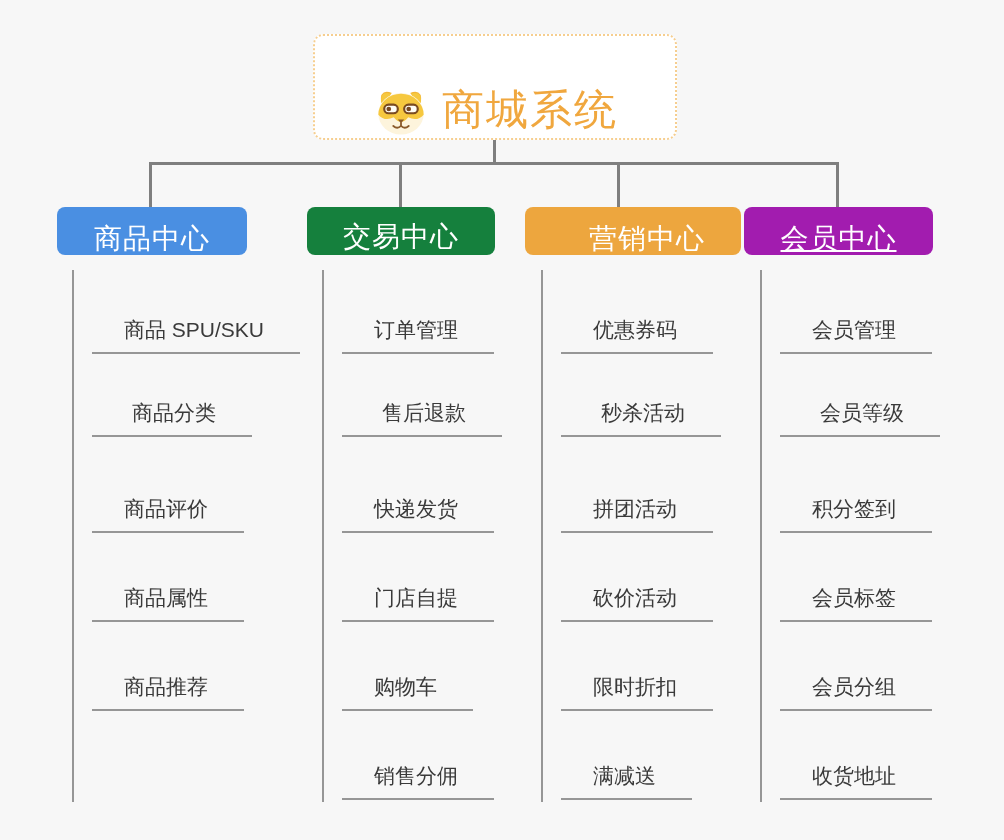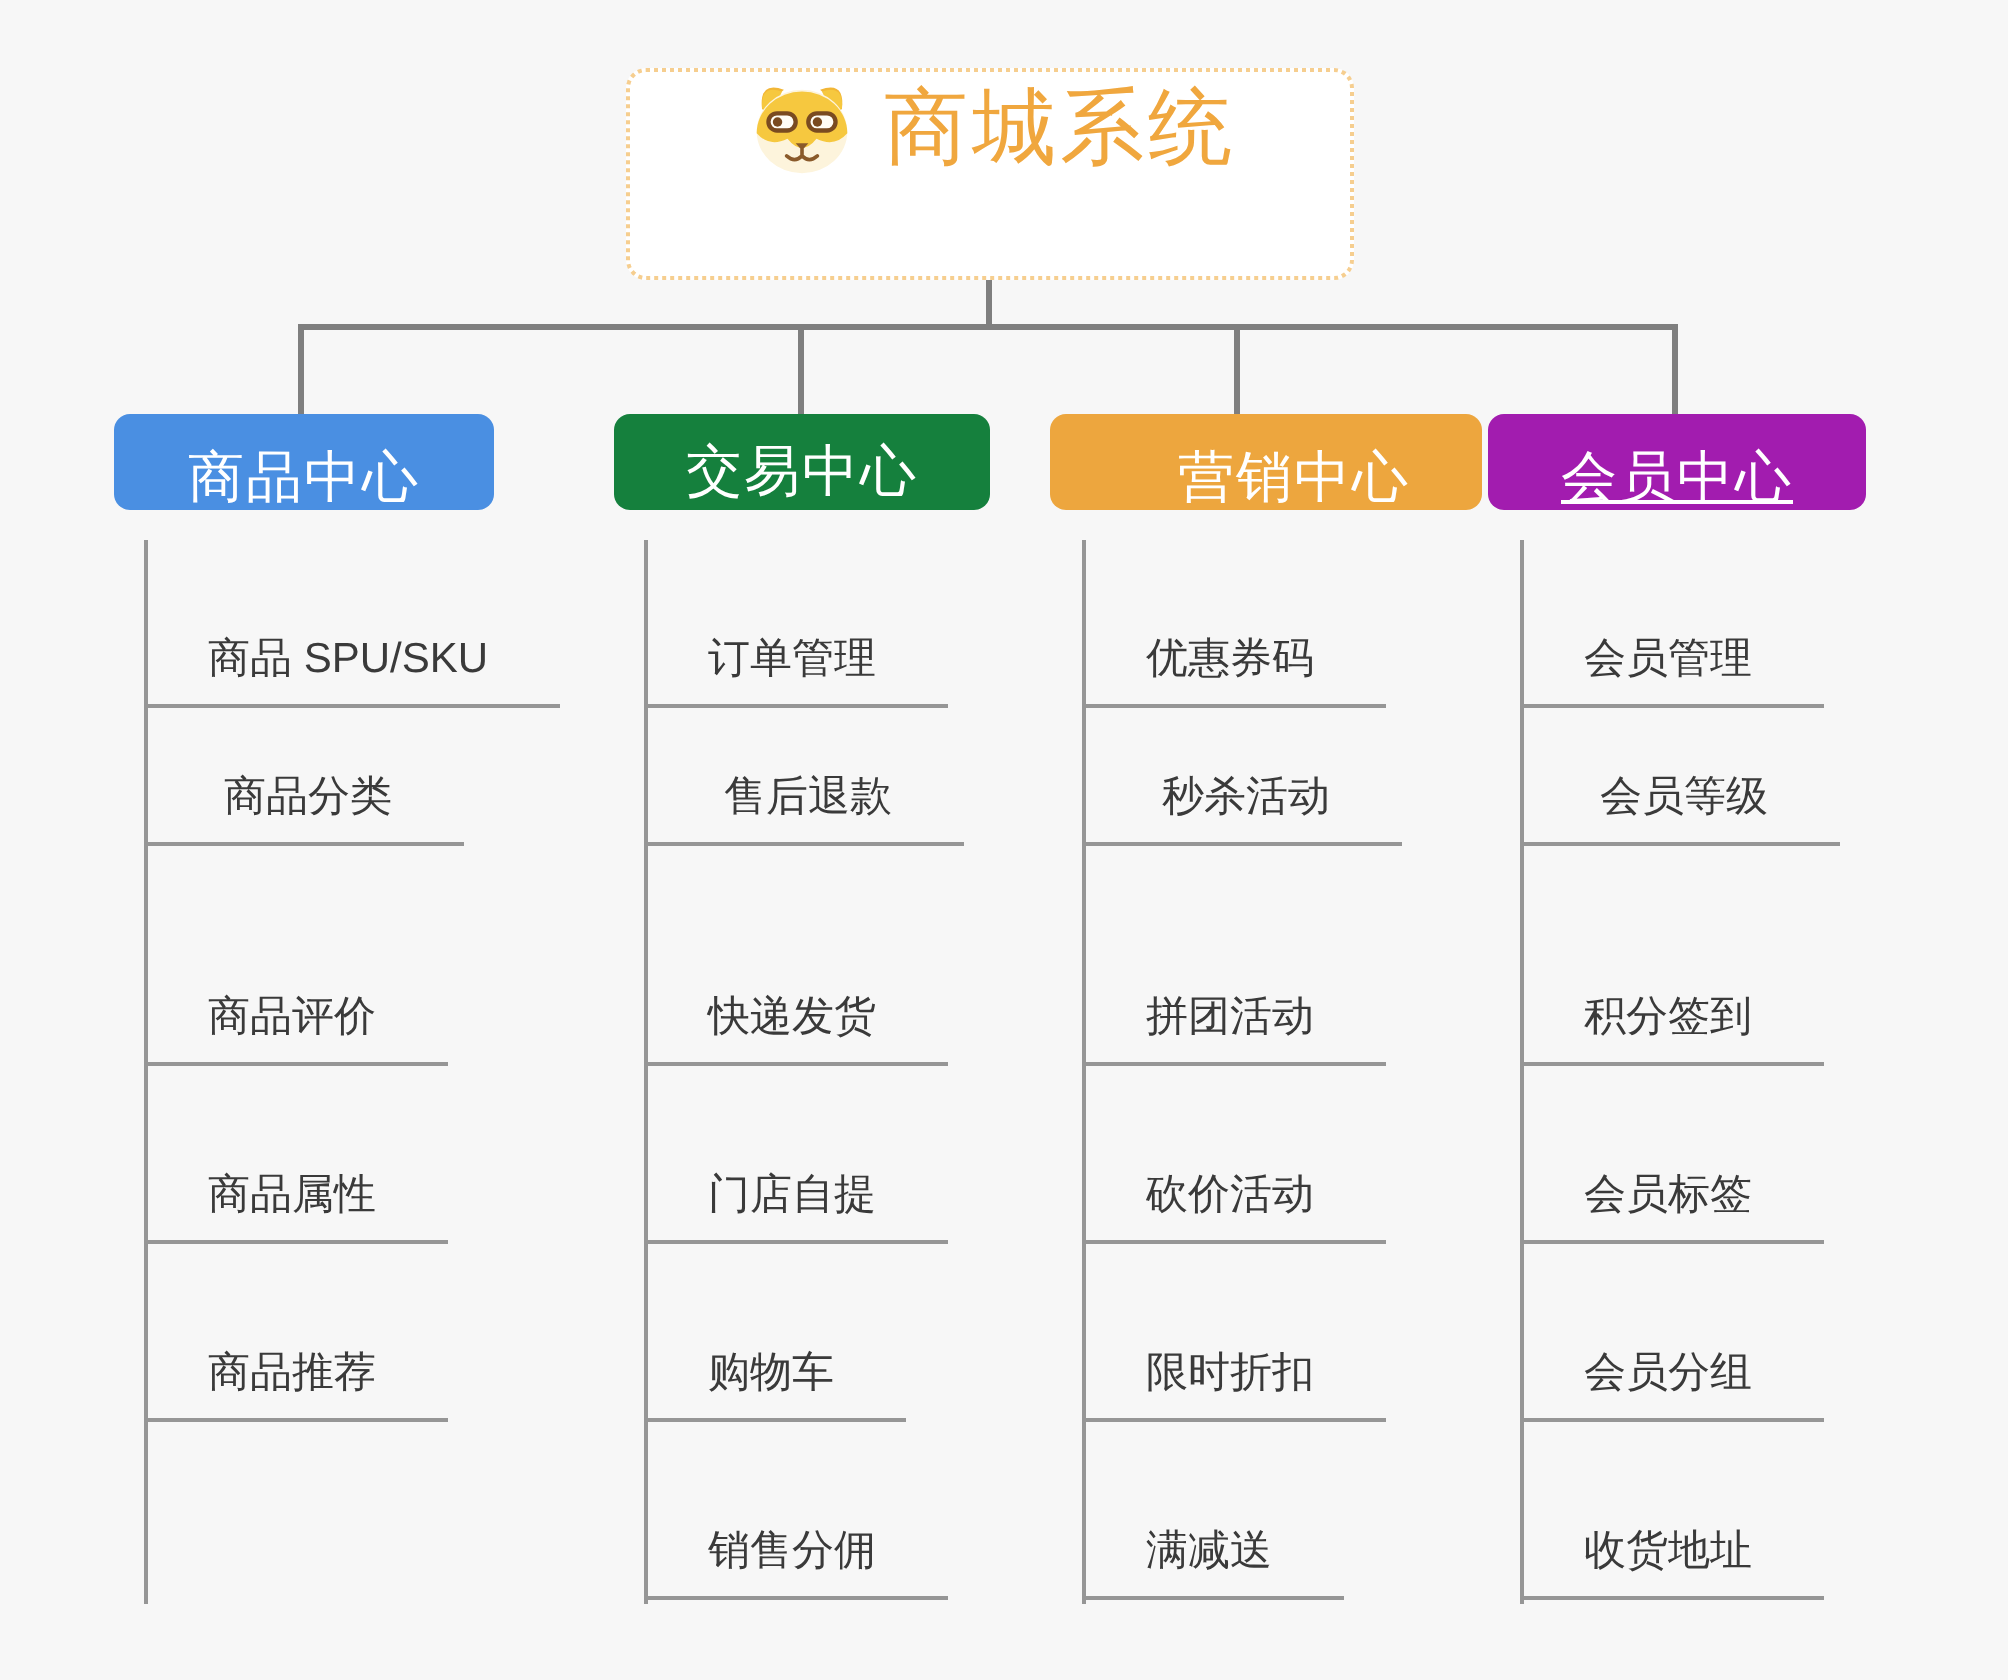--- a/index.html
+++ b/index.html
@@ -13,45 +13,45 @@
   .stem{left:493px;top:140px;width:3px;height:25px;}
   .bus{left:149px;top:162px;width:690px;height:3px;}
   .drop{top:162px;width:3px;height:45px;}
   .drop.c1{left:149px;} .drop.c2{left:399px;} .drop.c3{left:617px;} .drop.c4{left:836px;}
   .vline{position:absolute;top:270px;width:2px;height:532px;background:#969696;}
   .vline.c1{left:72px;} .vline.c2{left:322px;} .vline.c3{left:541px;} .vline.c4{left:760px;}
   
   .root{
     position:absolute;left:313px;top:34px;width:364px;height:106px;
     background:#ffffff;border:2px dotted #f6ce8f;border-radius:10px;
-    box-sizing:border-box;display:flex;align-items:flex-start;justify-content:center;
+    box-sizing:border-box;display:flex;align-items:flex-end;justify-content:center;
   }
   .root .dog{width:58px;height:54px;margin-right:12px;flex:none;}
   .root .title{
     font-size:42px;letter-spacing:2px;color:#f0a73e;white-space:nowrap;
   }
   
   .hdr{
     position:absolute;top:207px;height:48px;border-radius:8px;
     color:#ffffff;font-size:28px;letter-spacing:1px;text-align:center;line-height:63px;
     white-space:nowrap;
   }
   .hdr.c1{left:57px;width:190px;}
   .hdr.c2{left:307px;width:188px;}
   .hdr.c3{left:525px;width:188px;}
   .hdr.c4{left:744px;width:189px;}
   
   .item{
     position:absolute;
     padding:0 36px 7px 32px;
     border-bottom:2px solid #969696;
-    font-size:21px;line-height:30px;color:#3a3a3a;white-space:nowrap;
+    font-size:21px;line-height:30px;color:#3a3a3a;white-space:nowrap;margin-left:20px;
   }
   .item.c1{left:72px;} .item.c2{left:322px;} .item.c3{left:541px;} .item.c4{left:760px;}
-  .item.r1{top:315px;} .item.r2{top:384px;padding-left:40px;} .item.r3{top:494px;}
+  .item.r1{top:315px;} .item.r2{top:398px;padding-left:40px;} .item.r3{top:494px;}
   .item.r4{top:583px;} .item.r5{top:672px;} .item.r6{top:761px;}
 </style>
 </head>
 <body>
 
 <div id="stage">
 
   <div class="line stem"></div>
   <div class="line bus"></div>
   <div class="line drop c1"></div>

